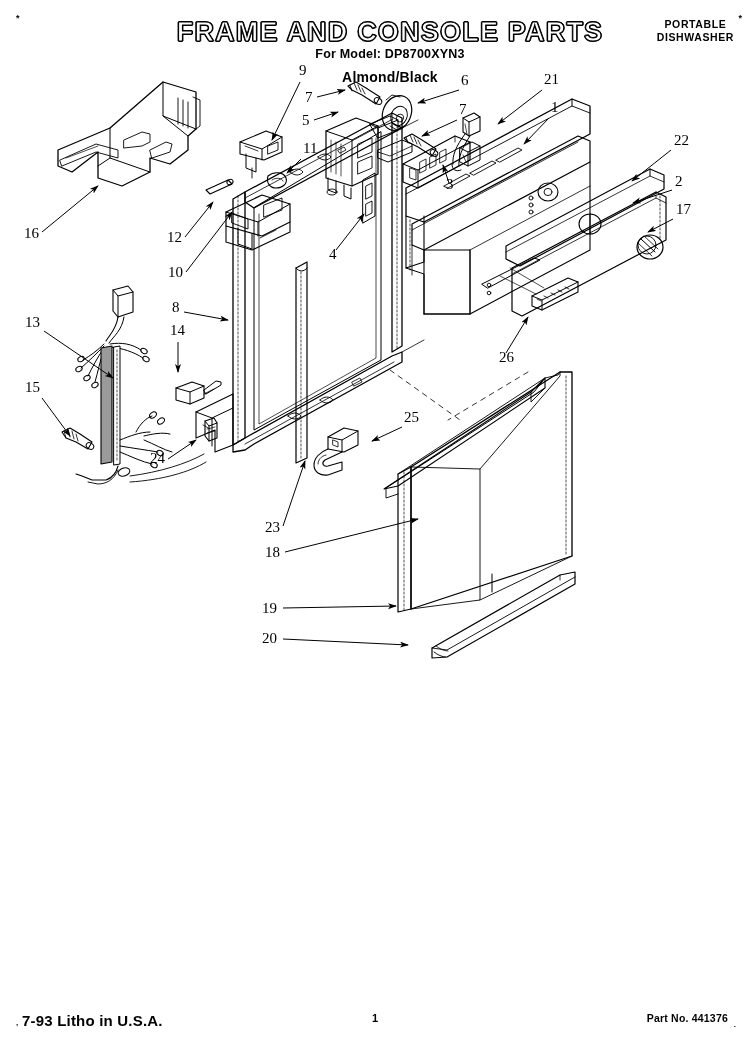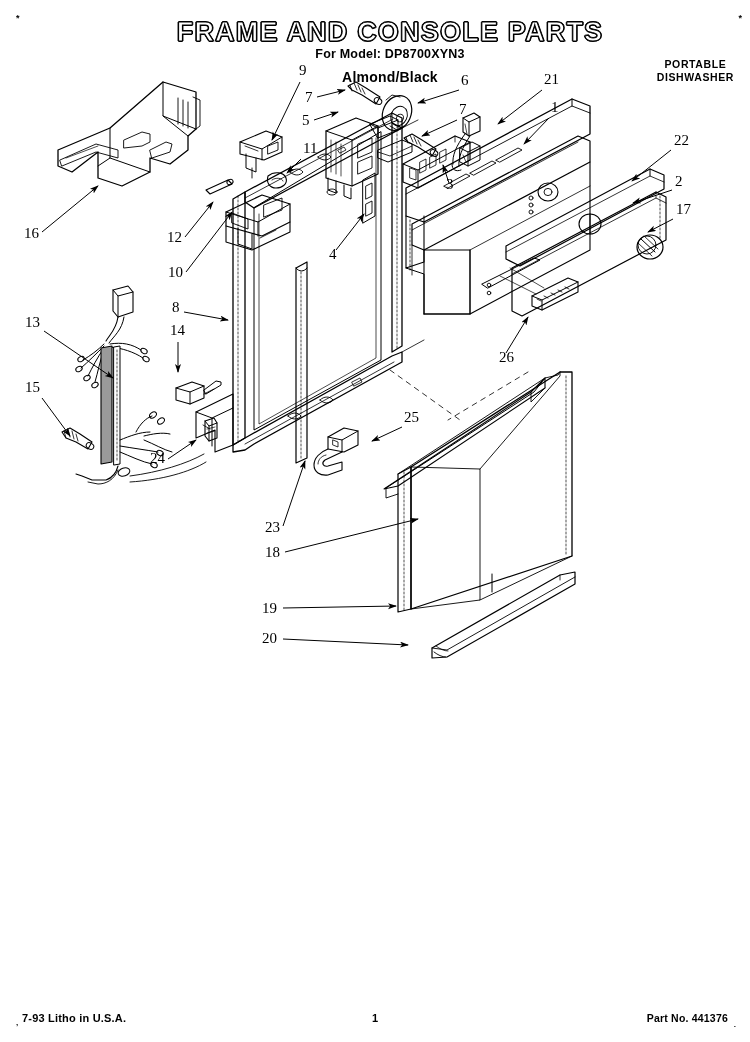--- a/index.html
+++ b/index.html
@@ -66,21 +66,20 @@
   }
 
   .corner-right{
     position:absolute;
     right:16px; top:18px;
     text-align:center;
     font-size:10.5px;
     font-weight:700;
     line-height:13px;
     letter-spacing:.6px;
-    margin-top:40px;
   }
   .corner-asterisk{
     position:absolute;
     right:8px; top:14px;
     font-size:9px; line-height:9px;
     font-weight:700;
   }
 
   
   #diagram{
@@ -100,21 +99,21 @@
   
   .footer{
     position:absolute;
     left:0; bottom:14px;
     width:750px;
     height:16px;
   }
   .footer .f-left{
     position:absolute;
     left:22px; top:0;
-    font-size:11px;
+    font-size:15px;
     font-weight:700;
     letter-spacing:.2px;
   }
   .footer .f-center{
     position:absolute;
     left:0; top:0; width:750px;
     text-align:center;
     font-size:11px;
     font-weight:700;
   }

